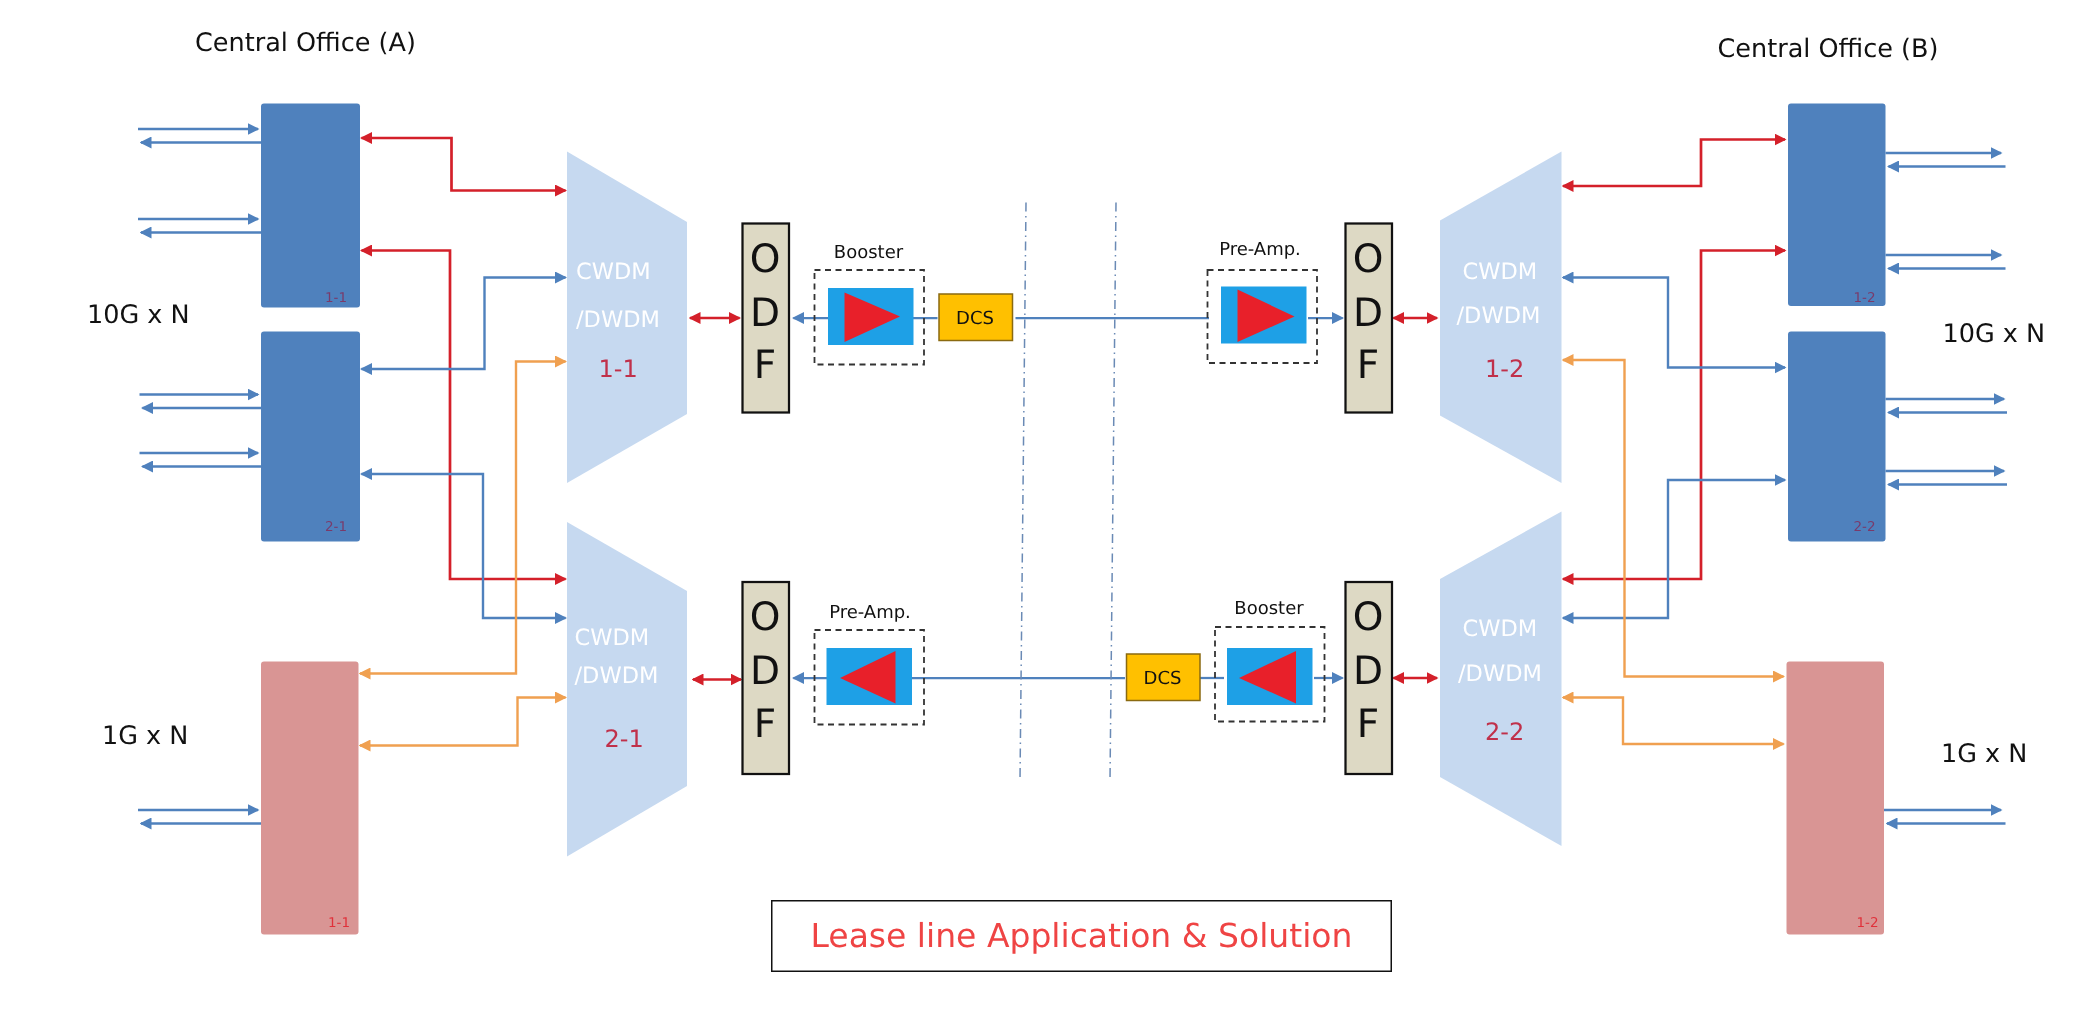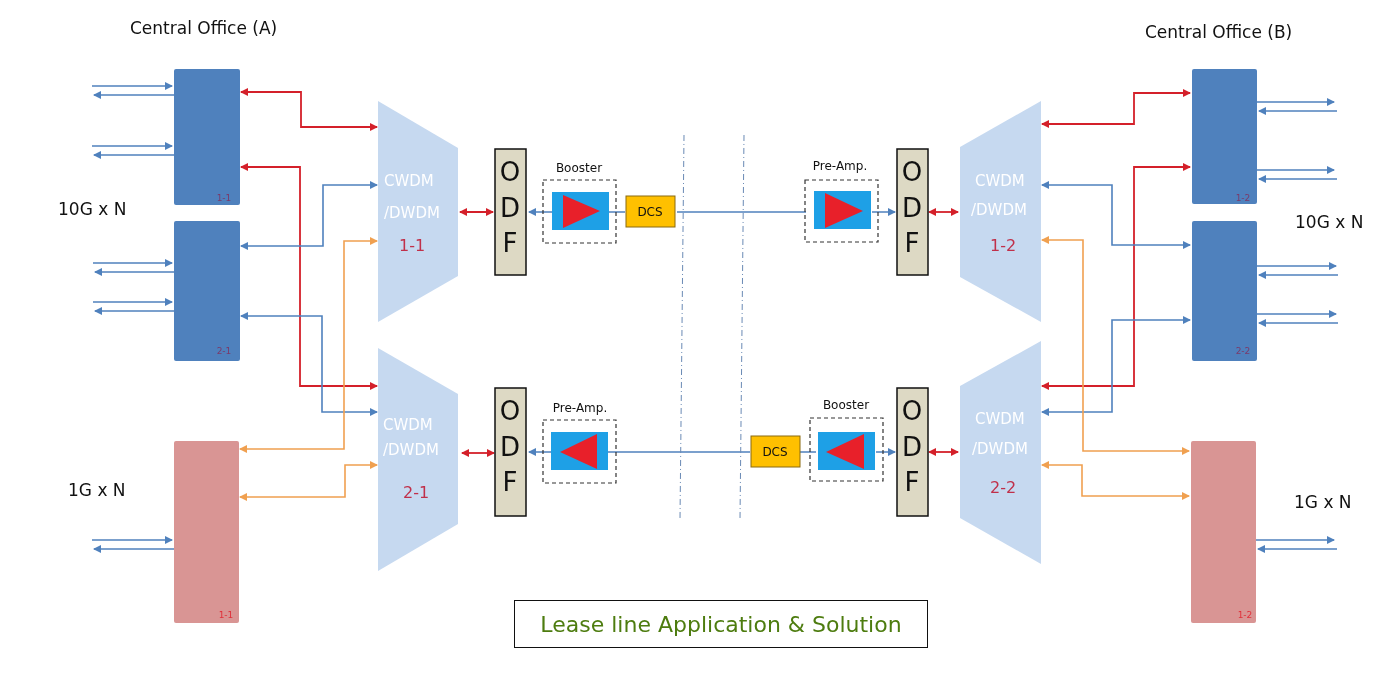--- a/index.html
+++ b/index.html
@@ -5,21 +5,21 @@
     html, body { margin: 0; padding: 0; background: #ffffff; }
     body { width: 1400px; height: 674px; position: relative; overflow: hidden; font-family: "DejaVu Sans", sans-serif; }
     #diagram { position: absolute; left: 0; top: 0; }
     .lbl { font-family: "DejaVu Sans", sans-serif; fill: #111; }
     .odf-letter { font-family: "DejaVu Sans", sans-serif; font-size: 26px; fill: #111; }
     .mux-txt { font-family: "DejaVu Sans", sans-serif; font-size: 15px; fill: #ffffff; }
     .mux-id { font-family: "DejaVu Sans", sans-serif; font-size: 16px; fill: #c0304a; }
     .box-id { font-family: "DejaVu Sans", sans-serif; font-size: 9px; }
     .amp-title { font-family: "DejaVu Sans", sans-serif; font-size: 12px; fill: #111; }
     .dcs-txt { font-family: "DejaVu Sans", sans-serif; font-size: 12px; fill: #111; }
-    .caption-box { position: absolute; left: 514px; top: 600px; width: 414px; height: 48px; border: 1px solid #111; box-sizing: border-box; display: flex; align-items: center; justify-content: center; font-size: 22px; color: #4d7c0f; font-family: "DejaVu Sans", sans-serif; }
+    .caption-box { position: absolute; left: 514px; top: 600px; width: 414px; height: 48px; border: 1px solid #111; box-sizing: border-box; display: flex; align-items: center; justify-content: center; font-size: 22px; color: #ef4444; font-family: "DejaVu Sans", sans-serif; }
   </style>
 </head>
 <body>
 
 <svg id="diagram" width="1400" height="674" viewBox="0 0 1400 674">
   <defs>
     <marker id="arR" markerWidth="8" markerHeight="8" refX="7" refY="4" orient="auto-start-reverse" markerUnits="userSpaceOnUse">
         <path d="M0,0 L8,4 L0,8 z" fill="#d4202a"></path>
       </marker>
     <marker id="arB" markerWidth="8" markerHeight="8" refX="7" refY="4" orient="auto-start-reverse" markerUnits="userSpaceOnUse">

